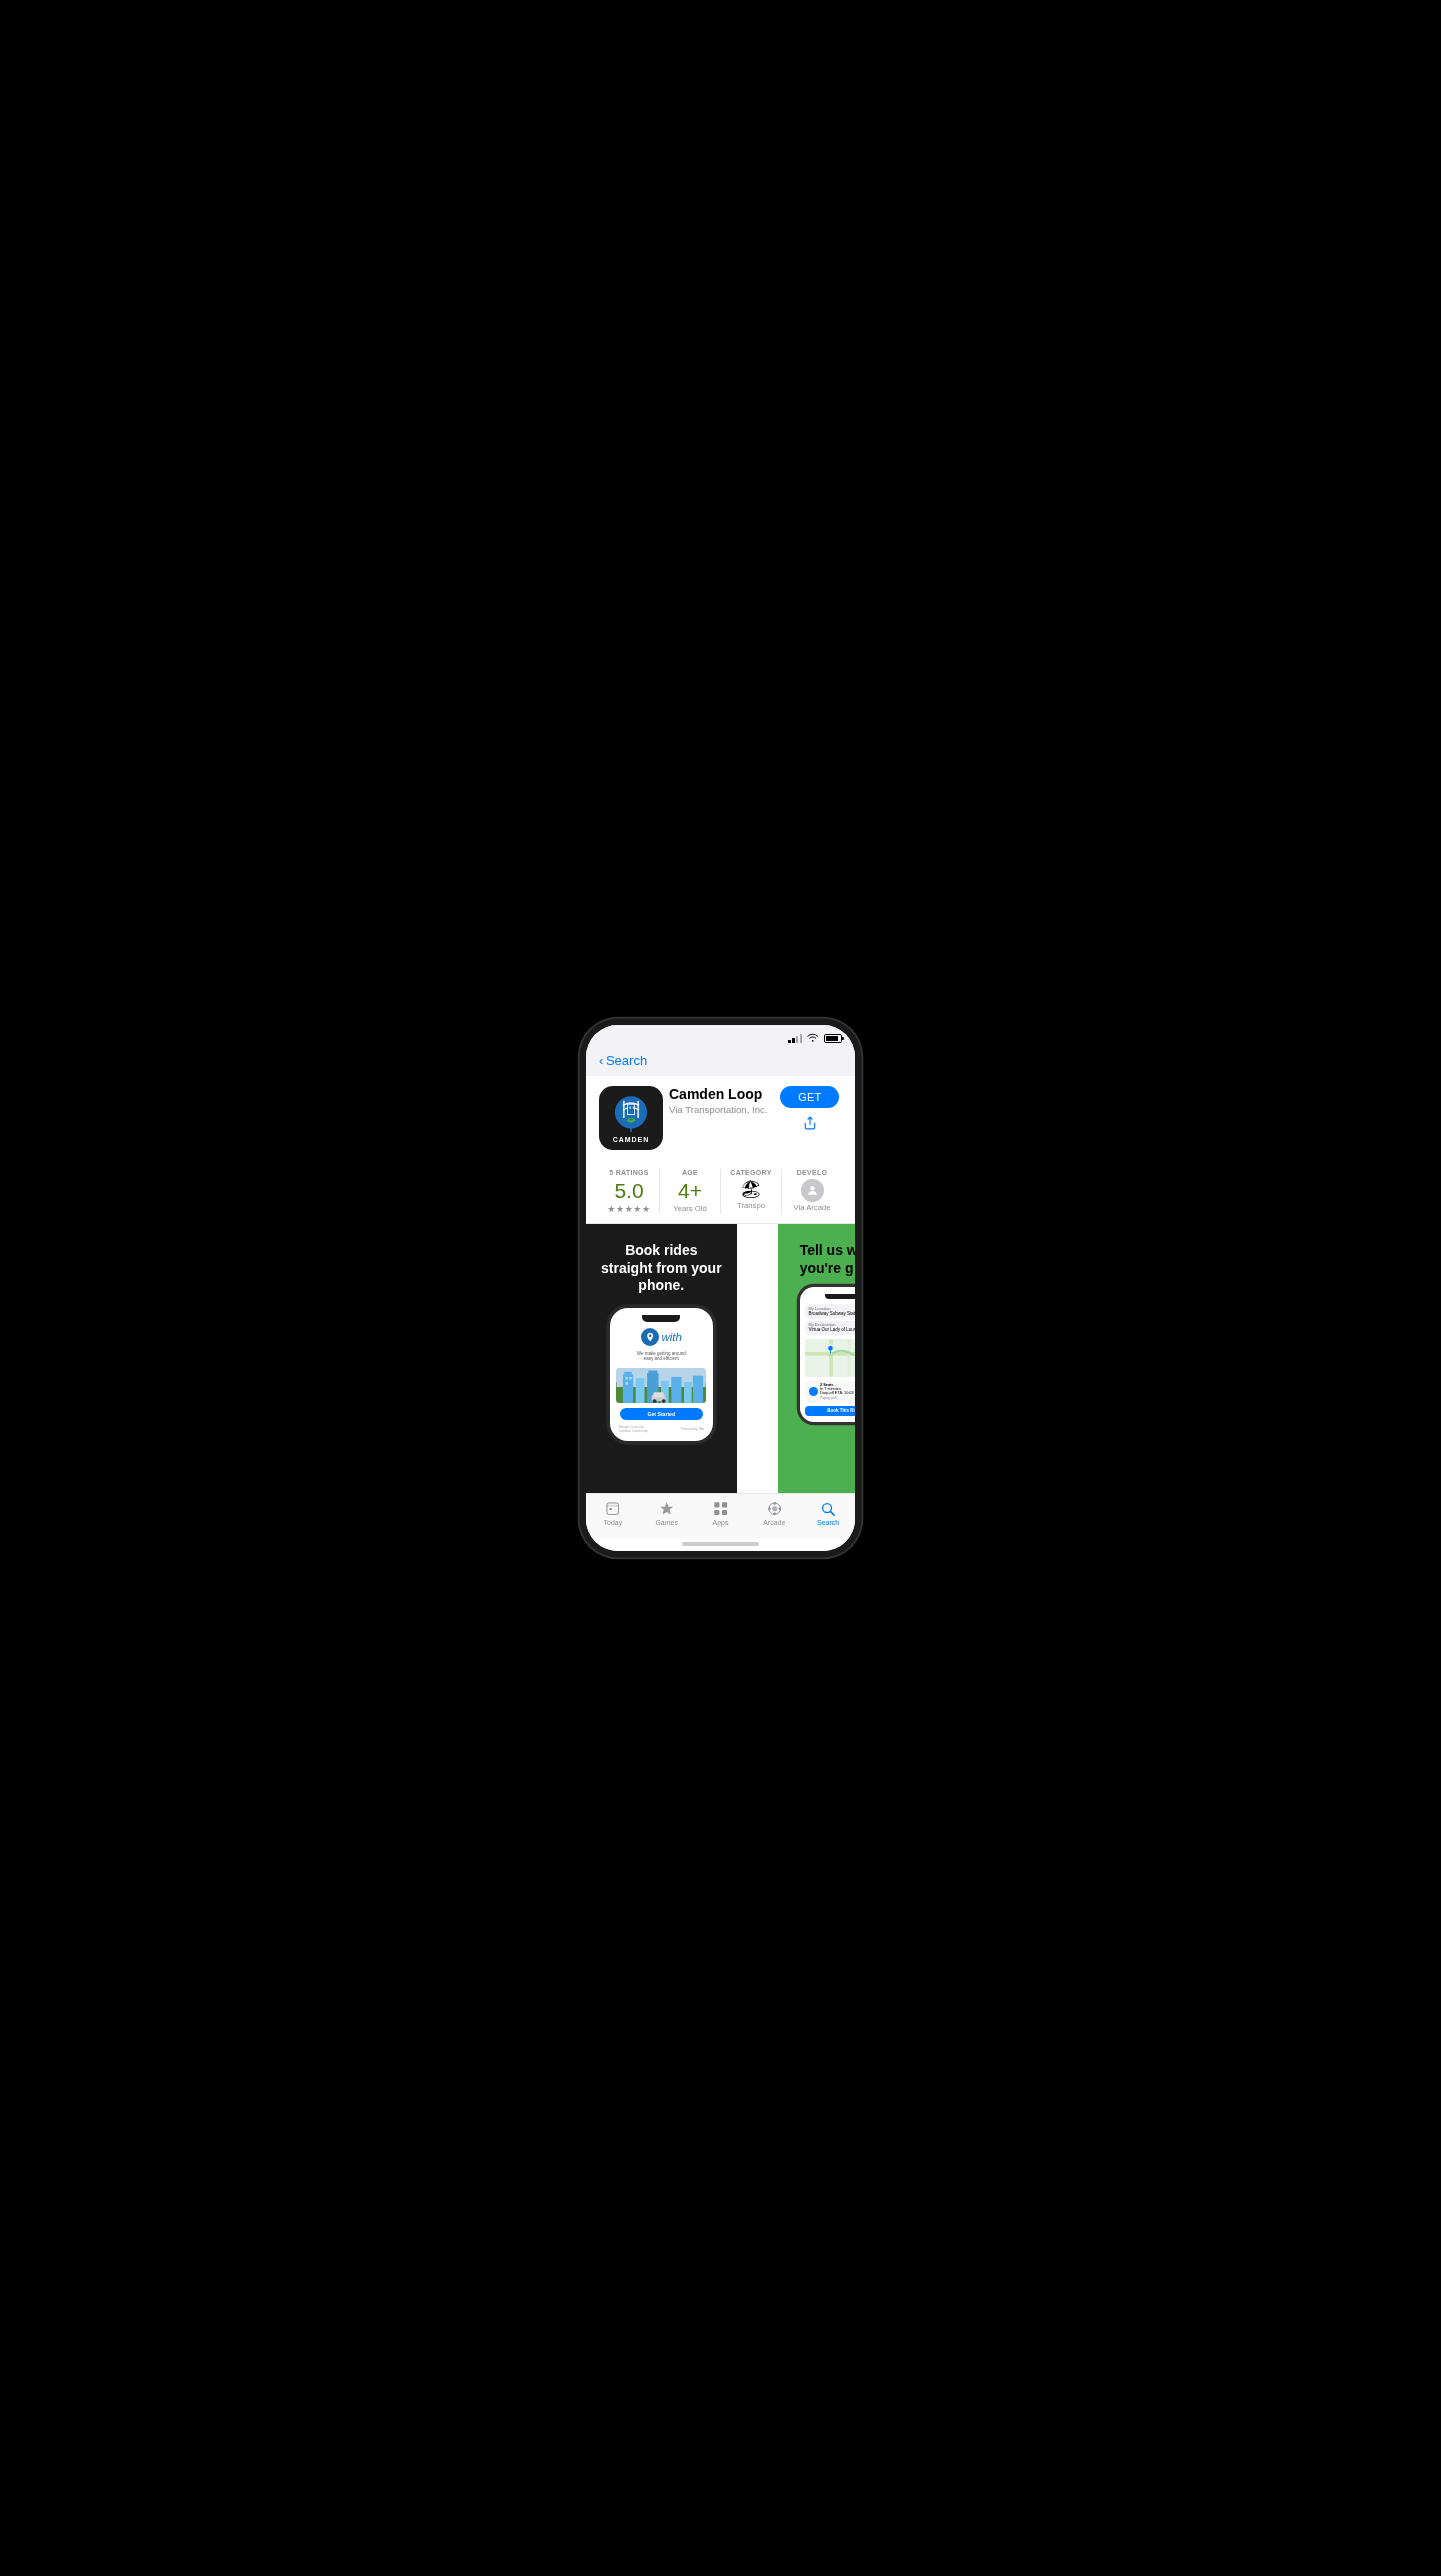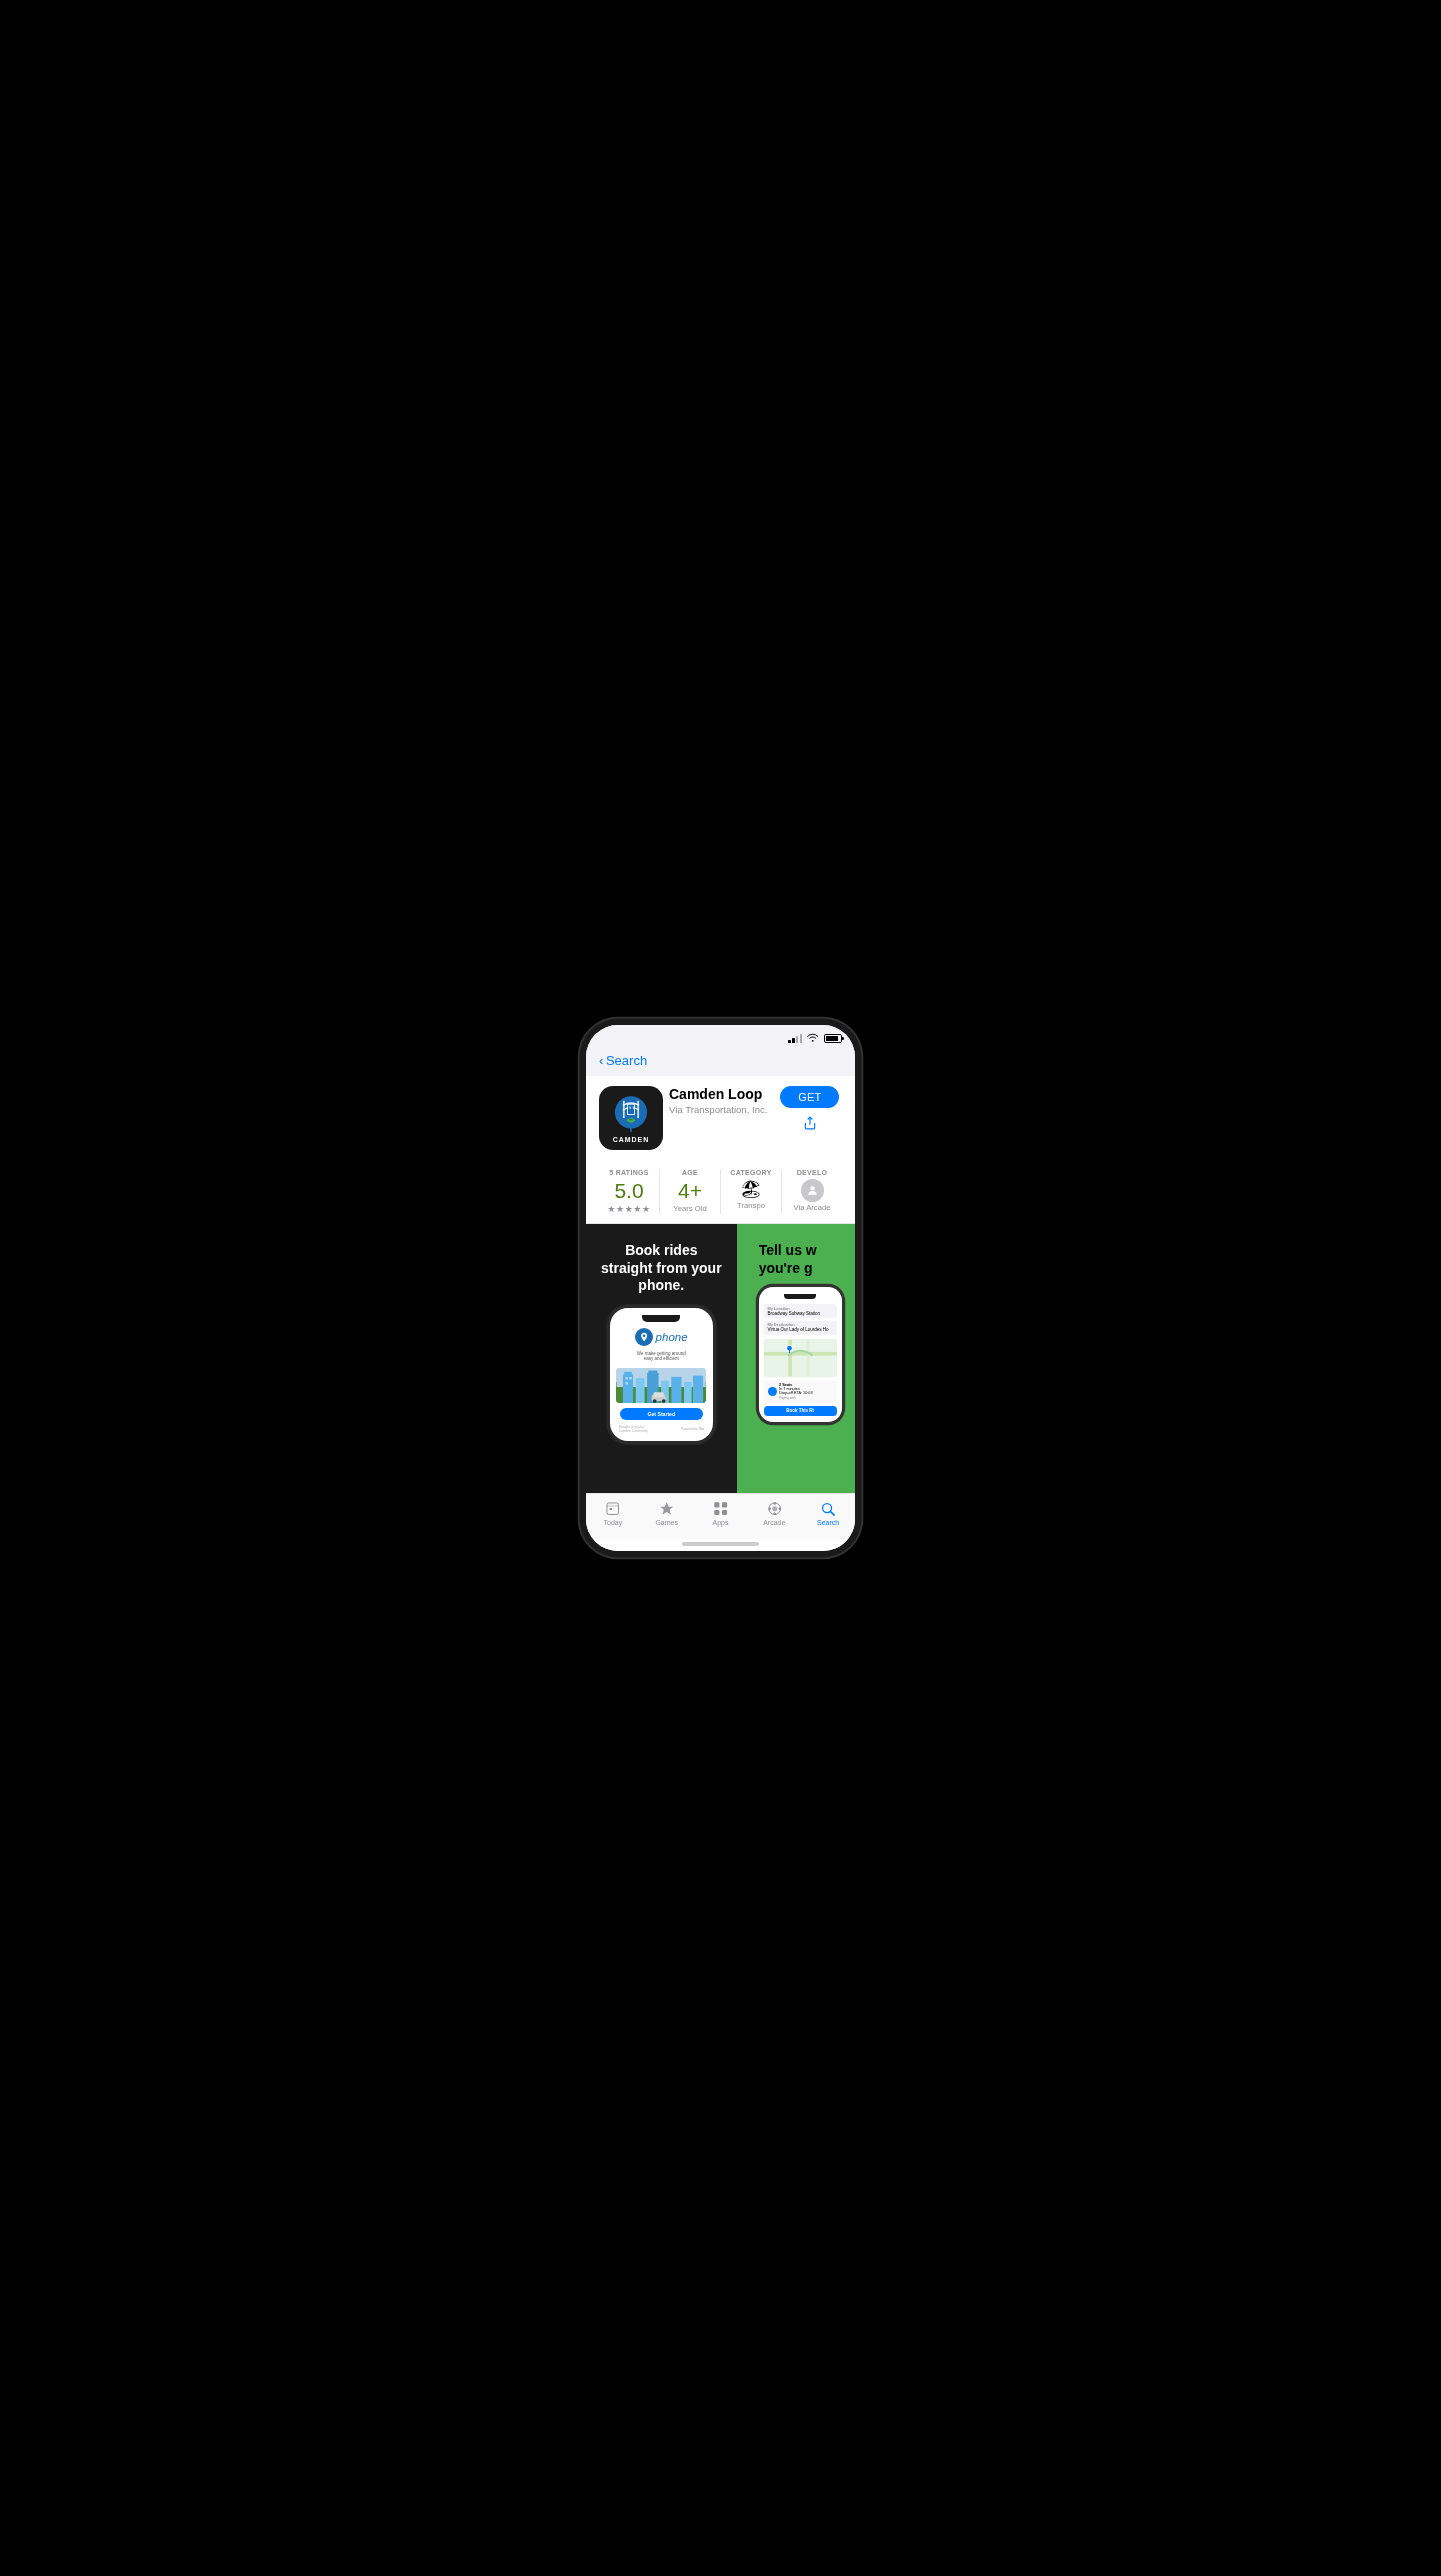--- a/index.html
+++ b/index.html
@@ -240,20 +240,21 @@
       align-items: center;
       justify-content: center;
       color: #fff;
       font-size: 11.5px;
     }
 
     
     .screenshots-section {
       display: flex;
       overflow: hidden;
+      gap: 41px;
     }
 
     .screenshot-1 {
       width: 56%;
       background: #1a1a1a;
       padding: 18px 13px 0;
       flex-shrink: 0;
       position: relative;
       min-height: 269px;
       display: flex;
@@ -595,21 +596,21 @@
       <div class="phone-mockup">
         <div class="phone-mockup-notch"></div>
         <div class="mockup-logo">
           <span style="display:inline-flex;align-items:center;gap:2.6px;">
             <span style="width:18px;height:18px;border-radius:50%;background:#1a6cb5;display:inline-flex;align-items:center;justify-content:center;">
               <svg width="10.3" height="10.3" viewBox="0 0 24 24" fill="none">
                   <path d="M12 2C8 2 5 5 5 9c0 5 7 13 7 13s7-8 7-13c0-4-3-7-7-7z" fill="#fff"></path>
                   <circle cx="12" cy="9" r="3" fill="#1a6cb5"></circle>
                 </svg>
             </span>
-            <span style="font-size:11.5px;color:#1a6cb5;font-style:italic;font-weight:300;">phone</span>
+            <span style="font-size:11.5px;color:#1a6cb5;font-style:italic;font-weight:300;">with</span>
           </span>
         </div>
         <div class="mockup-tagline">We make getting around<br>easy and efficient</div>
 
         <div class="mockup-city">
           <svg width="100%" height="35" viewBox="0 0 140 55" fill="none">
             <rect width="140" height="30" fill="#b8d4e8"></rect>
             <rect y="30" width="140" height="25" fill="#4a8a3a"></rect>
 
             <rect x="10" y="10" width="16" height="45" fill="#5ab0e8"></rect>

